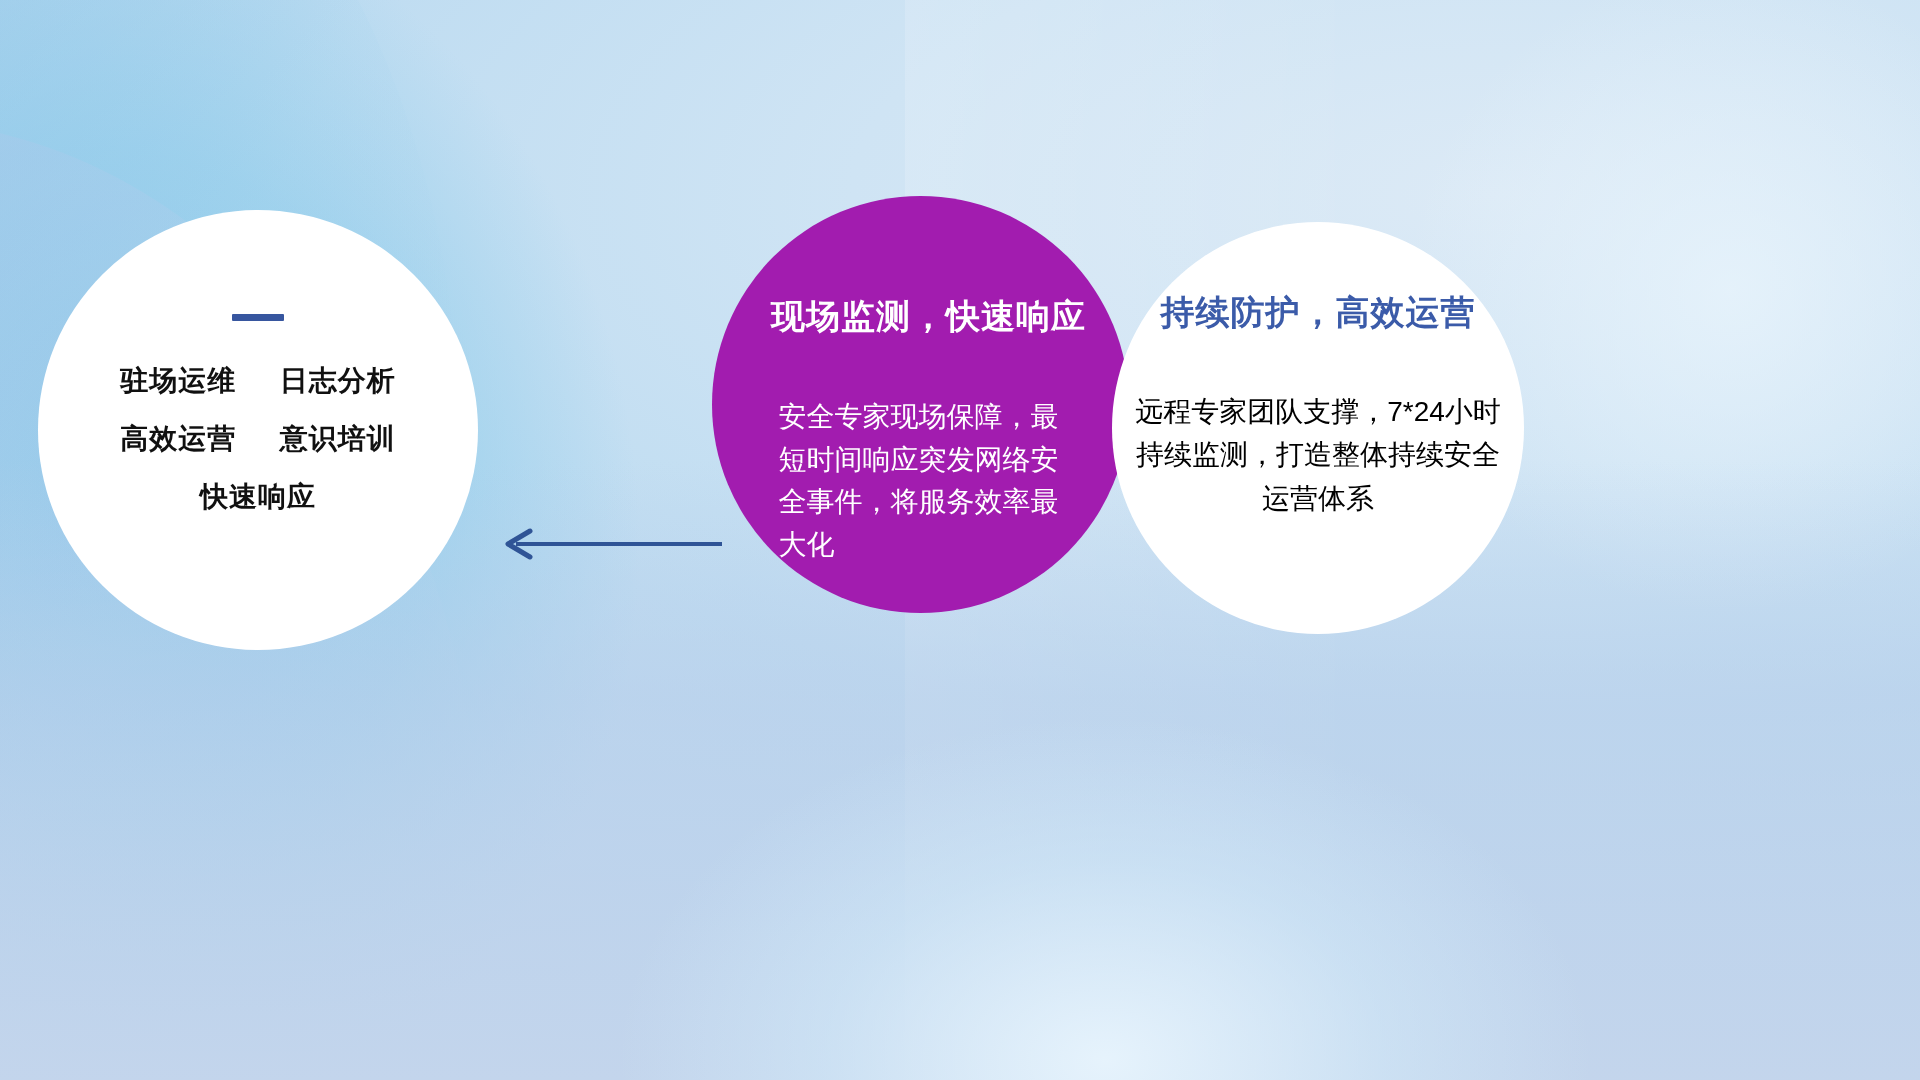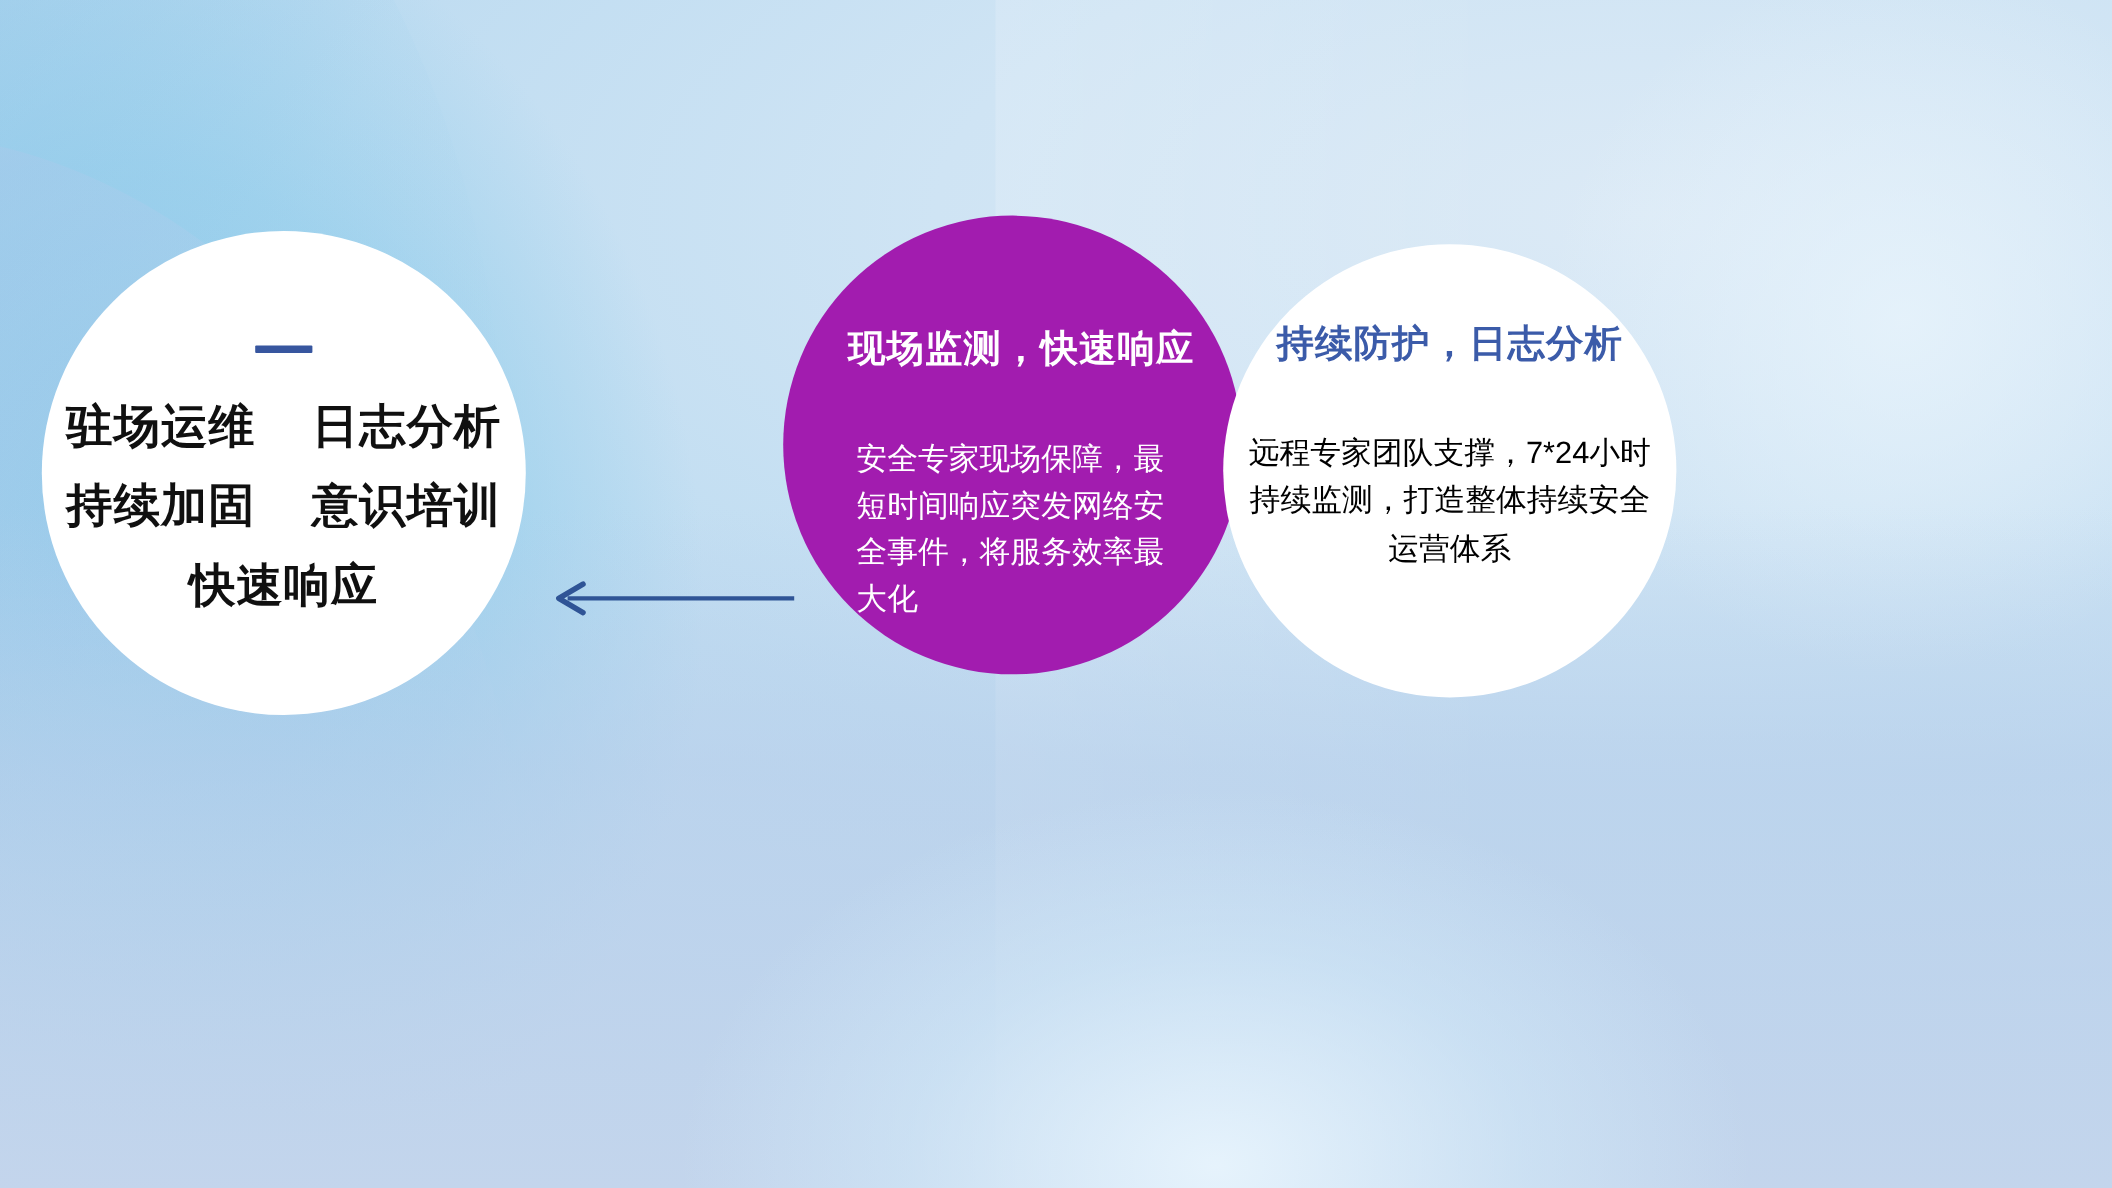--- a/index.html
+++ b/index.html
@@ -102,21 +102,21 @@
     left: 0; right: 0; top: 104px;
     text-align: center;
   }
   .dash {
     width: 52px; height: 7px;
     background: #37569f;
     margin: 0 auto 46px auto;
     border-radius: 1px;
   }
   .left-line {
-    font-size: 42px;
+    font-size: 28px;
     font-weight: bold;
     color: #101010;
     letter-spacing: 1px;
     line-height: 1.0;
     margin-bottom: 30px;
     white-space: nowrap;
   }
   .left-line:last-child { margin-bottom: 0; }
   .left-line .gap { display: inline-block; width: 26px; }
 
@@ -199,33 +199,33 @@
 
   <div class="circle" id="circle-left">
     <div class="left-inner">
       <div class="dash"></div>
       <div class="left-line">
         <span>驻场运维</span>
         <span class="gap"></span>
         <span>日志分析</span>
       </div>
       <div class="left-line">
-        <span>持续加固</span>
+        <span>高效运营</span>
         <span class="gap"></span>
         <span>意识培训</span>
       </div>
       <div class="left-line">
         <span>快速响应</span>
       </div>
     </div>
   </div>
 
   <div class="circle" id="circle-right">
     <div class="right-inner">
-      <div class="right-title">持续防护，日志分析</div>
+      <div class="right-title">持续防护，高效运营</div>
       <div class="right-body">远程专家团队支撑，7*24小时持续监测，打造整体持续安全运营体系</div>
     </div>
   </div>
 
   <svg id="arrow" viewBox="0 0 230 40">
     <line x1="228" y1="20" x2="22" y2="20" stroke="#2f5496" stroke-width="4"></line>
     <polyline points="36,7 14,20 36,33" fill="none" stroke="#2f5496" stroke-width="5" stroke-linecap="round" stroke-linejoin="round"></polyline>
   </svg>
 
 </div>

